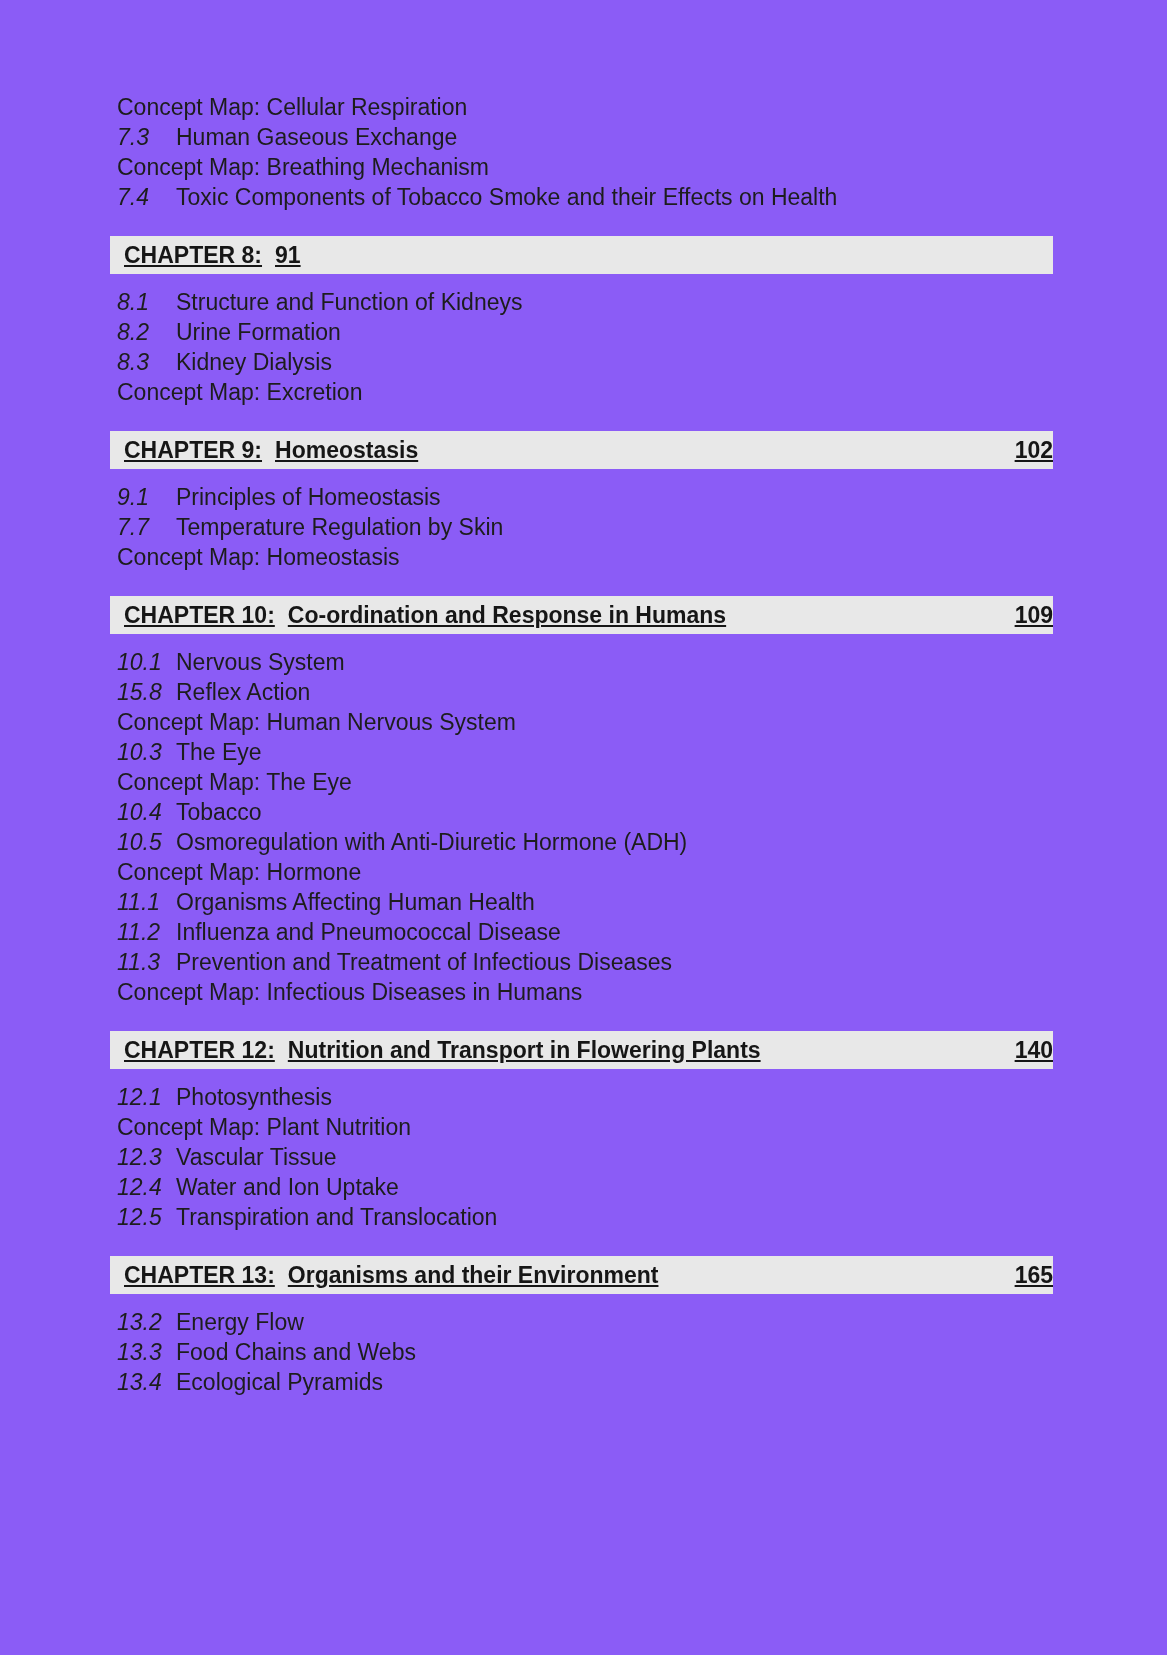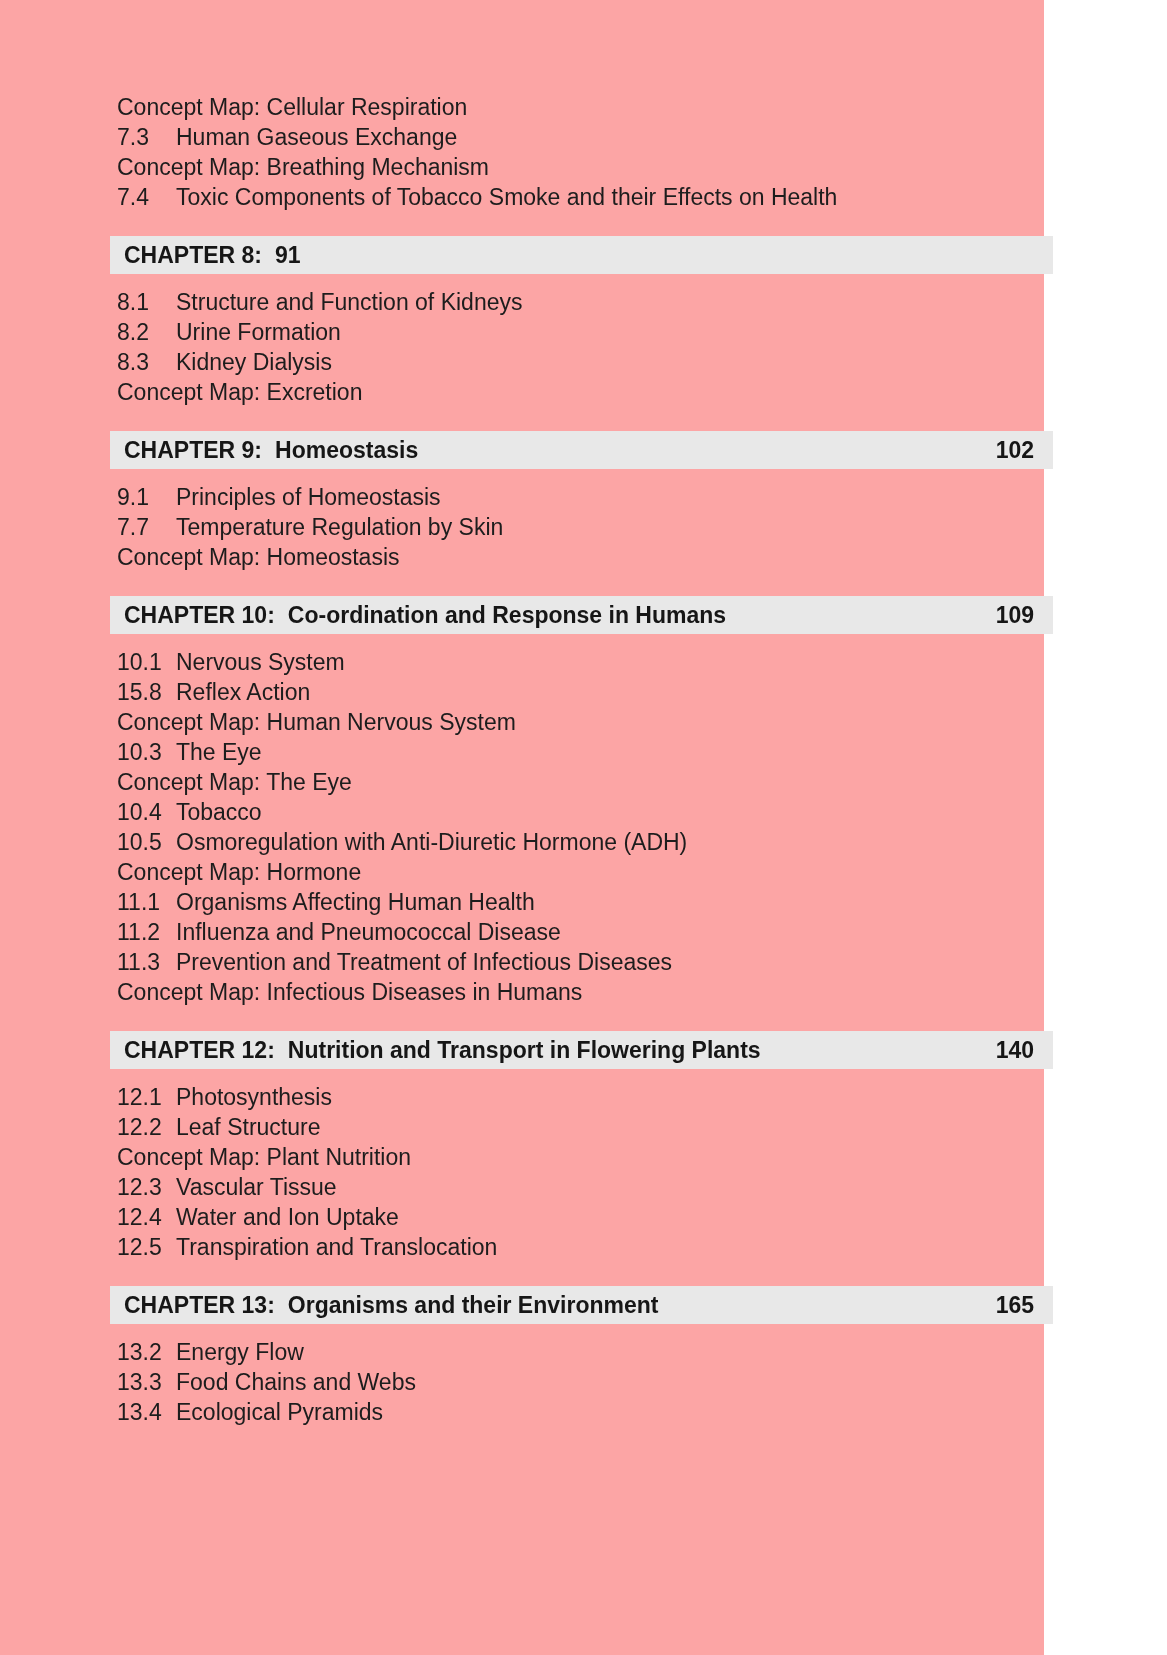--- a/index.html
+++ b/index.html
@@ -11,60 +11,61 @@
     width: 1167px;
     height: 1655px;
     position: relative;
     font-family: "Liberation Sans", "DejaVu Sans", sans-serif;
     color: #1d1d1d;
     overflow: hidden;
   }
   .page {
     position: absolute;
     left: 0; top: 0;
-    width: 1044px;
+    width: 1167px;
     height: 1655px;
-    background: #fca5a5;
+    background: #8b5cf6;
   }
   .content {
     position: absolute;
     left: 110px;
     top: 92px;
     width: 943px;
   }
   .toc-line {
     display: flex;
     align-items: baseline;
     font-size: 23px;
     line-height: 30px;
     padding-left: 7px;
     white-space: nowrap;
     color: #1d1d1d;
   }
   .toc-line .num {
     flex: 0 0 auto;
     min-width: 59px;
     display: inline-block;
+    font-style: italic;
   }
   .toc-line .title {
     flex: 1 1 auto;
   }
   .chapter-bar {
     margin-top: 24px;
     margin-bottom: 13px;
     height: 38px;
     background: #e8e8e8;
     display: flex;
     align-items: center;
     padding-left: 14px;
-    padding-right: 19px;
     font-size: 23px;
     font-weight: bold;
     color: #161616;
     white-space: nowrap;
+    text-decoration: underline;
   }
   .chapter-bar .chapter-label {
     margin-right: 13px;
   }
   .chapter-bar .chapter-title {
     flex: 1 1 auto;
   }
   .chapter-bar .chapter-page {
     flex: 0 0 auto;
     text-align: left;
@@ -176,24 +177,20 @@
       <div class="chapter-bar">
         <span class="chapter-label">CHAPTER 12:</span>
         <span class="chapter-title">Nutrition and Transport in Flowering Plants</span>
         <span class="chapter-page">140</span>
       </div>
       <div class="toc-line">
         <span class="num">12.1</span>
         <span class="title">Photosynthesis</span>
       </div>
       <div class="toc-line">
-        <span class="num">12.2</span>
-        <span class="title">Leaf Structure</span>
-      </div>
-      <div class="toc-line">
         <span class="title">Concept Map: Plant Nutrition</span>
       </div>
       <div class="toc-line">
         <span class="num">12.3</span>
         <span class="title">Vascular Tissue</span>
       </div>
       <div class="toc-line">
         <span class="num">12.4</span>
         <span class="title">Water and Ion Uptake</span>
       </div>

